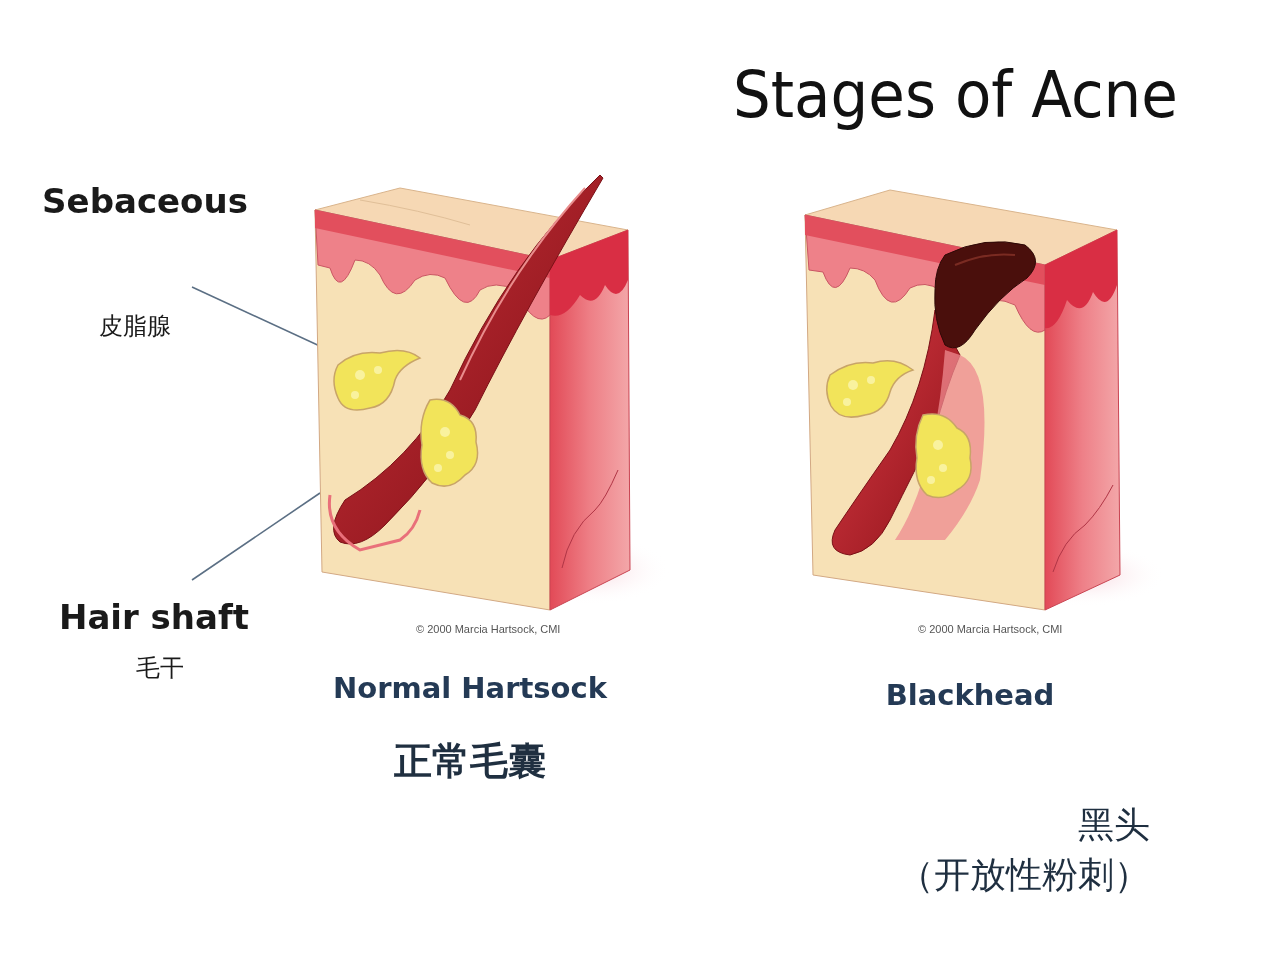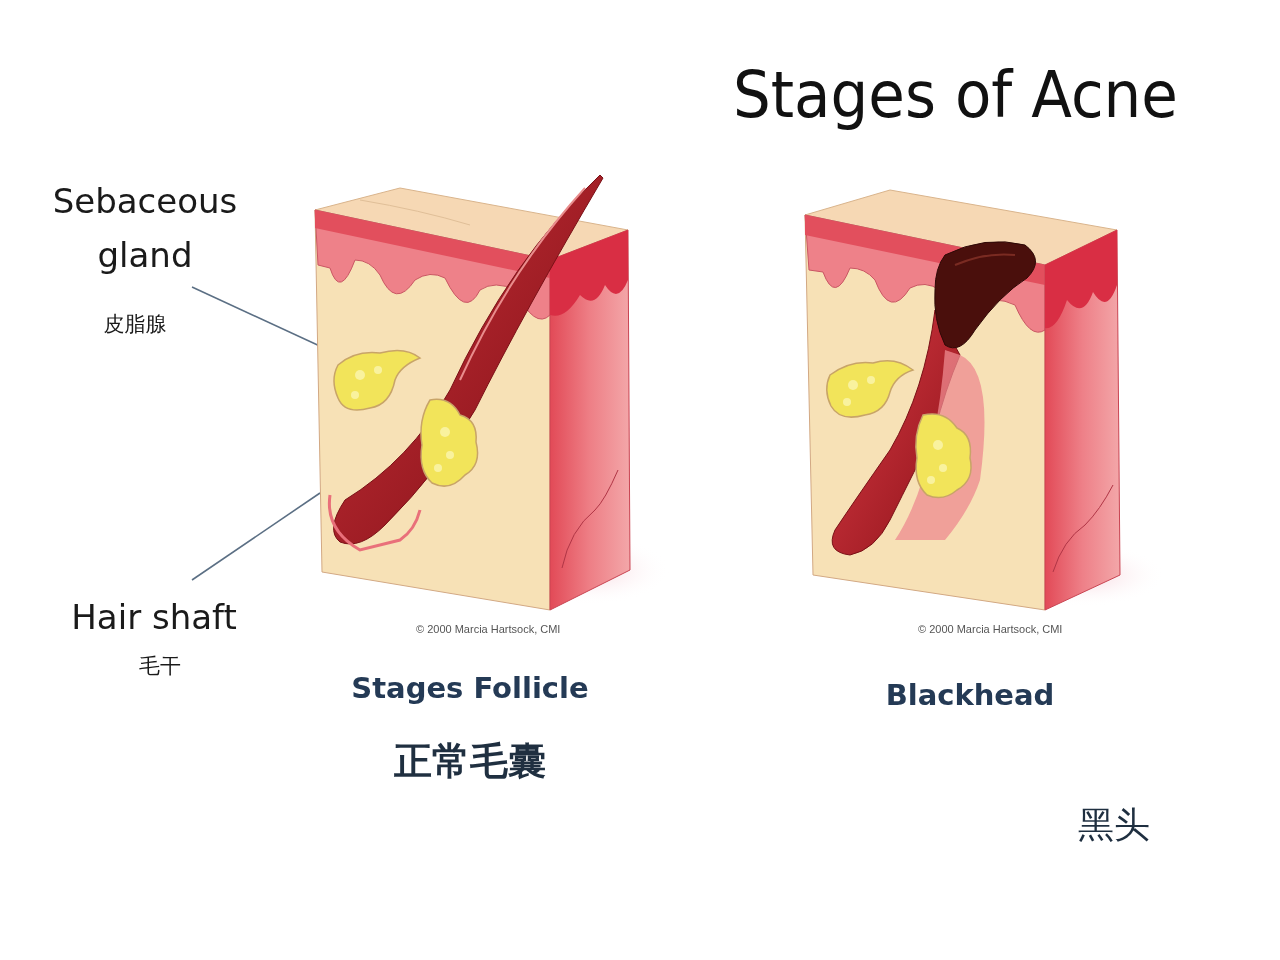--- a/index.html
+++ b/index.html
@@ -7,36 +7,35 @@
       width: 1280px; height: 960px; position: relative; overflow: hidden;
       background: #ffffff;
       font-family: "DejaVu Sans", "Liberation Sans", sans-serif;
     }
     .abs { position: absolute; }
     .title {
       left: 733px; top: 58px; font-size: 64px; color: #111111;
       font-family: "DejaVu Sans", sans-serif; letter-spacing: 0px; white-space: nowrap;
       transform: scaleX(0.93); transform-origin: left top;
     }
-    .label-en { font-size: 34px; color: #1a1a1a; text-align: center; white-space: nowrap; line-height: 54px; }
-    .label-zh { font-size: 21px; color: #1a1a1a; text-align: center; white-space: nowrap; }
+    .label-en { font-size: 34px; color: #1a1a1a; text-align: center; white-space: nowrap; line-height: 54px; font-weight: bold; }
+    .label-zh { font-size: 24px; color: #1a1a1a; text-align: center; white-space: nowrap; }
     .caption-en { font-size: 29px; color: #243a55; font-weight: bold; text-align: center; white-space: nowrap; line-height: 50px; }
     .caption-zh { font-size: 38px; color: #1f2f40; text-align: center; white-space: nowrap; }
     .credit { font-size: 11px; color: #555555; white-space: nowrap; font-family: "Liberation Sans", sans-serif; }
     svg.illus { position: absolute; overflow: visible; }
     svg.leaders { position: absolute; left: 0; top: 0; pointer-events: none; }
   </style>
 </head>
 <body>
 
 <div class="abs title">Stages of Acne</div>
 
 <div class="abs label-en" style="left:40px; top:174px; width:210px;">
   <div>Sebaceous</div>
-  <div>gland</div>
 </div>
 <div class="abs label-zh" style="left:80px; top:310px; width:110px;">皮脂腺</div>
 
 <div class="abs label-en" style="left:54px; top:590px; width:200px;">Hair shaft</div>
 <div class="abs label-zh" style="left:120px; top:652px; width:80px;">毛干</div>
 
 <svg class="leaders" width="1280" height="960">
   <line x1="192" y1="287" x2="350" y2="360" stroke="#5b6f84" stroke-width="1.6"></line>
   <line x1="192" y1="580" x2="320" y2="493" stroke="#5b6f84" stroke-width="1.6"></line>
 </svg>
@@ -136,21 +135,22 @@
     <circle cx="143" cy="265" r="5"></circle>
       <circle cx="148" cy="288" r="4"></circle>
       <circle cx="136" cy="300" r="4"></circle>
   </g>
   <path d="M258,392 Q268,360 290,345 Q305,330 318,305" stroke="#b03545" stroke-width="1" fill="none"></path>
 </svg>
 
 <div class="abs credit" style="left:416px; top:623px;">© 2000  Marcia Hartsock, CMI</div>
 <div class="abs credit" style="left:918px; top:623px;">© 2000  Marcia Hartsock, CMI</div>
 
-<div class="abs caption-en" style="left:330px; top:663px; width:280px;">Stages Follicle</div>
+<div class="abs caption-en" style="left:330px; top:663px; width:280px;">Normal Hartsock</div>
 <div class="abs caption-zh" style="left:330px; top:736px; width:280px;font-weight:bold;">正常毛囊</div>
 
 <div class="abs caption-en" style="left:820px; top:663px; width:300px;margin-top:7px;">
   <div>Blackhead</div>
 </div>
 <div class="abs caption-zh" style="left:810px; top:800px; width:340px; font-size:36px; line-height:50px;text-align:right;">
   <div>黑头</div>
+  <div>（开放性粉刺）</div>
 </div>
 
 </body></html>

